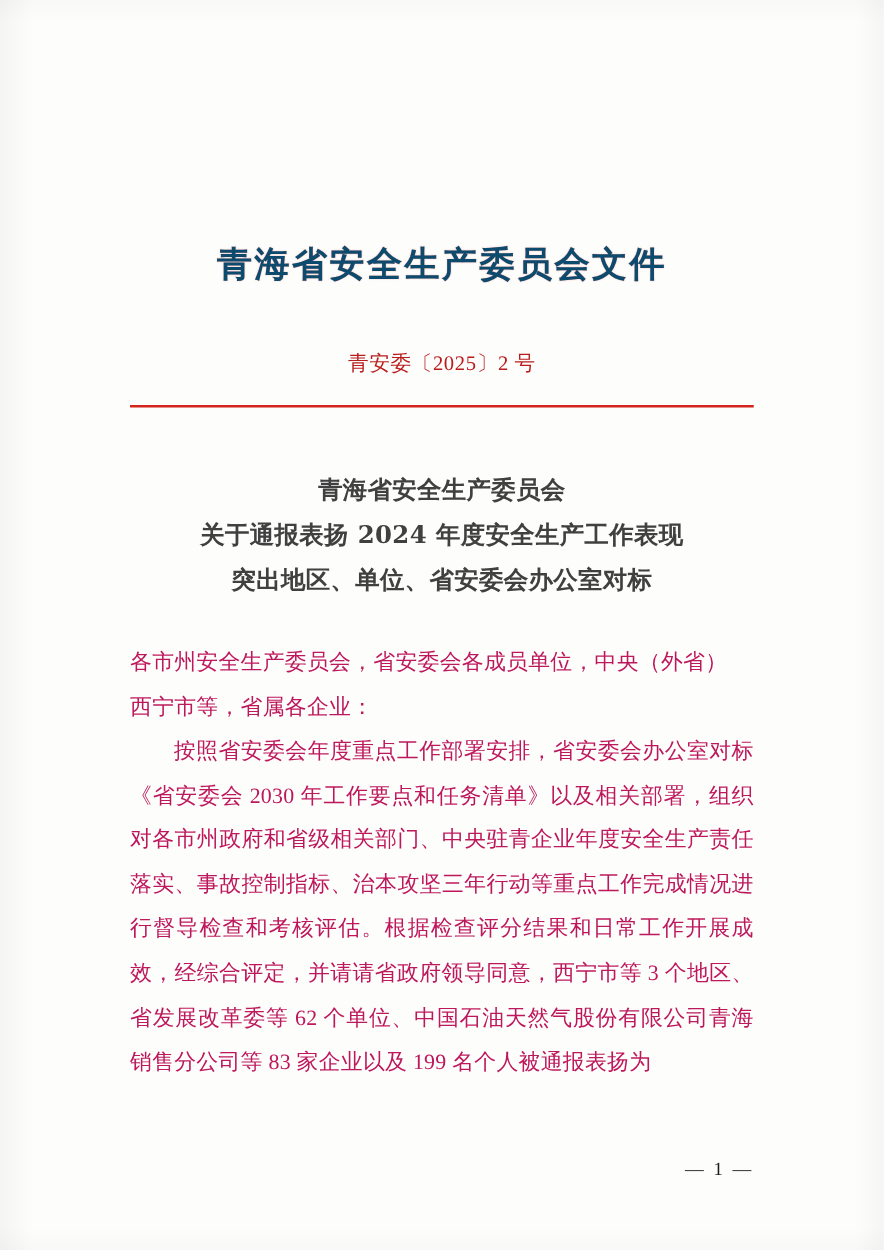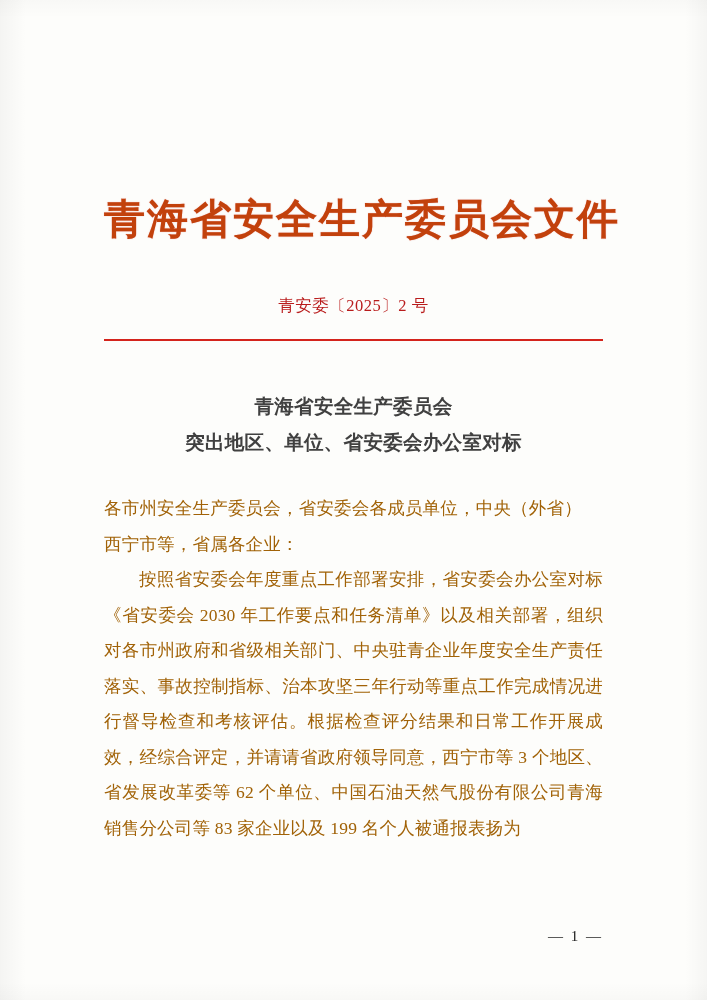--- a/index.html
+++ b/index.html
@@ -40,24 +40,24 @@
     top: 0;
     width: 707px;
     height: 1000px;
     padding: 0 104px;
     box-sizing: border-box;
   }
 
   .doc-title {
     margin-top: 196px;
     text-align: center;
-    color: #c2410c;
+    color: #0c4a6e;
     font-family: "DejaVu Serif", "Liberation Serif", serif;
     font-weight: bold;
-    font-size: 41px;
+    font-size: 28px;
     letter-spacing: 2px;
     line-height: 1.15;
     white-space: nowrap;
     text-shadow: 0 0 1px rgba(212,36,28,0.5);
   }
 
   .doc-number {
     margin-top: 52px;
     text-align: center;
     font-size: 16.5px;
@@ -84,21 +84,21 @@
   }
   .subject .line {
     display: block;
     white-space: nowrap;
   }
 
   .body-block {
     margin-top: 30px;
     font-size: 17.5px;
     line-height: 2.03;
-    color: #a16207;
+    color: #be185d;
     text-align: justify;
     text-justify: inter-ideograph;
     letter-spacing: 0.2px;
   }
   .body-block p {
     margin: 0;
   }
   .body-block p.indent {
     text-indent: 2em;
   }
@@ -121,20 +121,21 @@
   <div class="content">
 
     <div class="doc-title">青海省安全生产委员会文件</div>
 
     <div class="doc-number">青安委〔2025〕2 号</div>
 
     <div class="red-rule"></div>
 
     <div class="subject">
       <span class="line">青海省安全生产委员会</span>
+      <span class="line">关于通报表扬 2024 年度安全生产工作表现</span>
       <span class="line">突出地区、单位、省安委会办公室对标</span>
     </div>
 
     <div class="body-block">
       <p>各市州安全生产委员会，省安委会各成员单位，中央（外省）</p>
       <p>西宁市等，省属各企业：</p>
       <p class="indent">按照省安委会年度重点工作部署安排，省安委会办公室对标《省安委会 2030 年工作要点和任务清单》以及相关部署，组织对各市州政府和省级相关部门、中央驻青企业年度安全生产责任落实、事故控制指标、治本攻坚三年行动等重点工作完成情况进行督导检查和考核评估。根据检查评分结果和日常工作开展成效，经综合评定，并请请省政府领导同意，西宁市等 3 个地区、省发展改革委等 62 个单位、中国石油天然气股份有限公司青海销售分公司等 83 家企业以及 199 名个人被通报表扬为</p>
     </div>
 
   </div>

